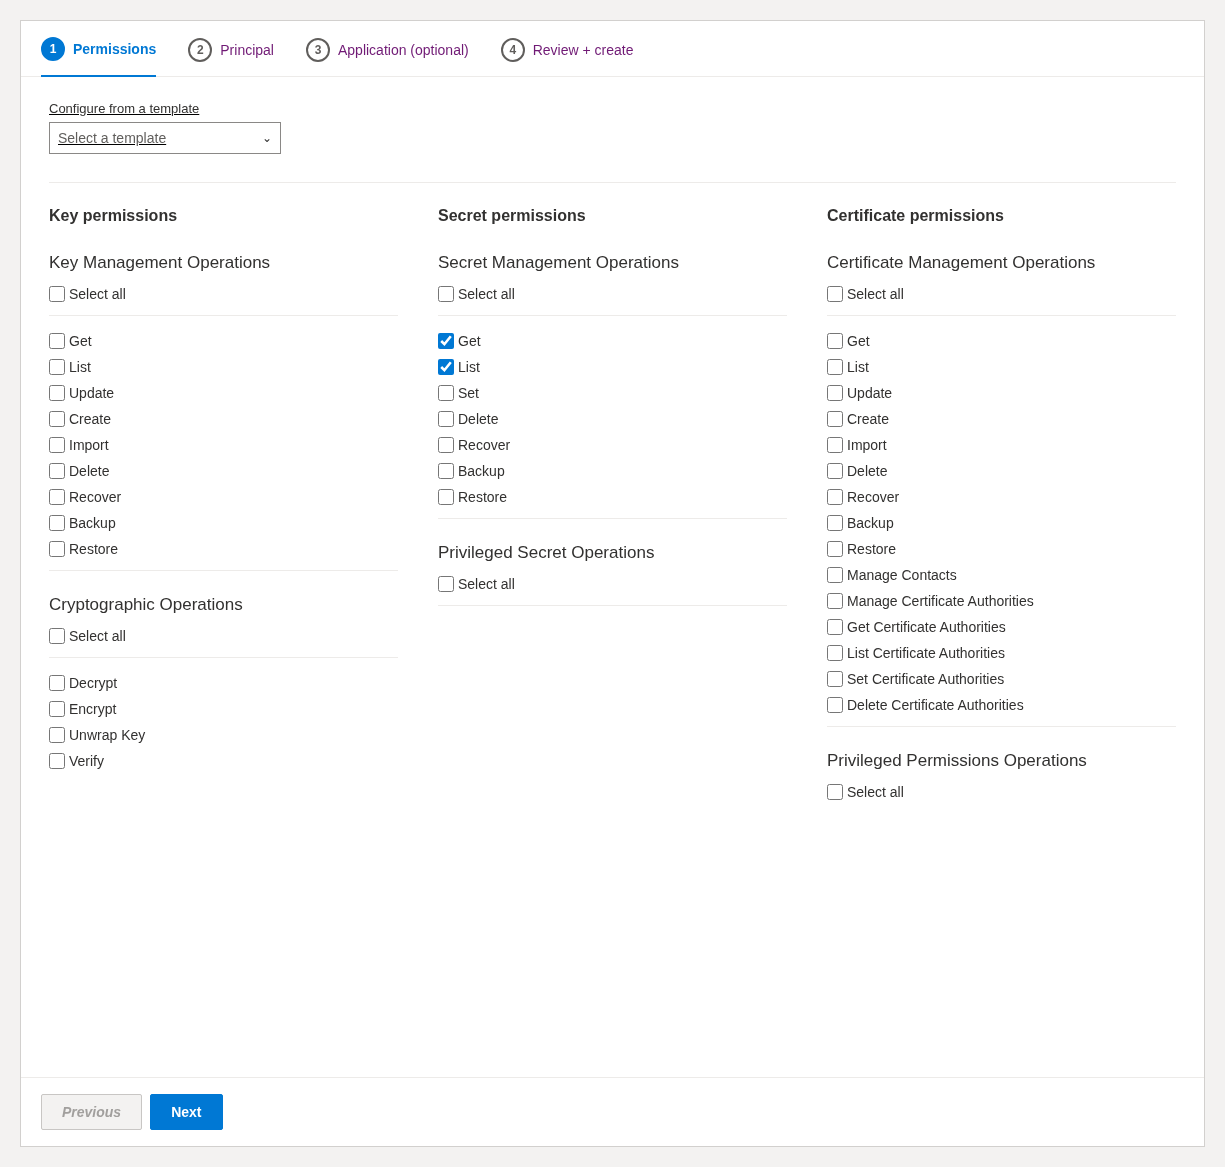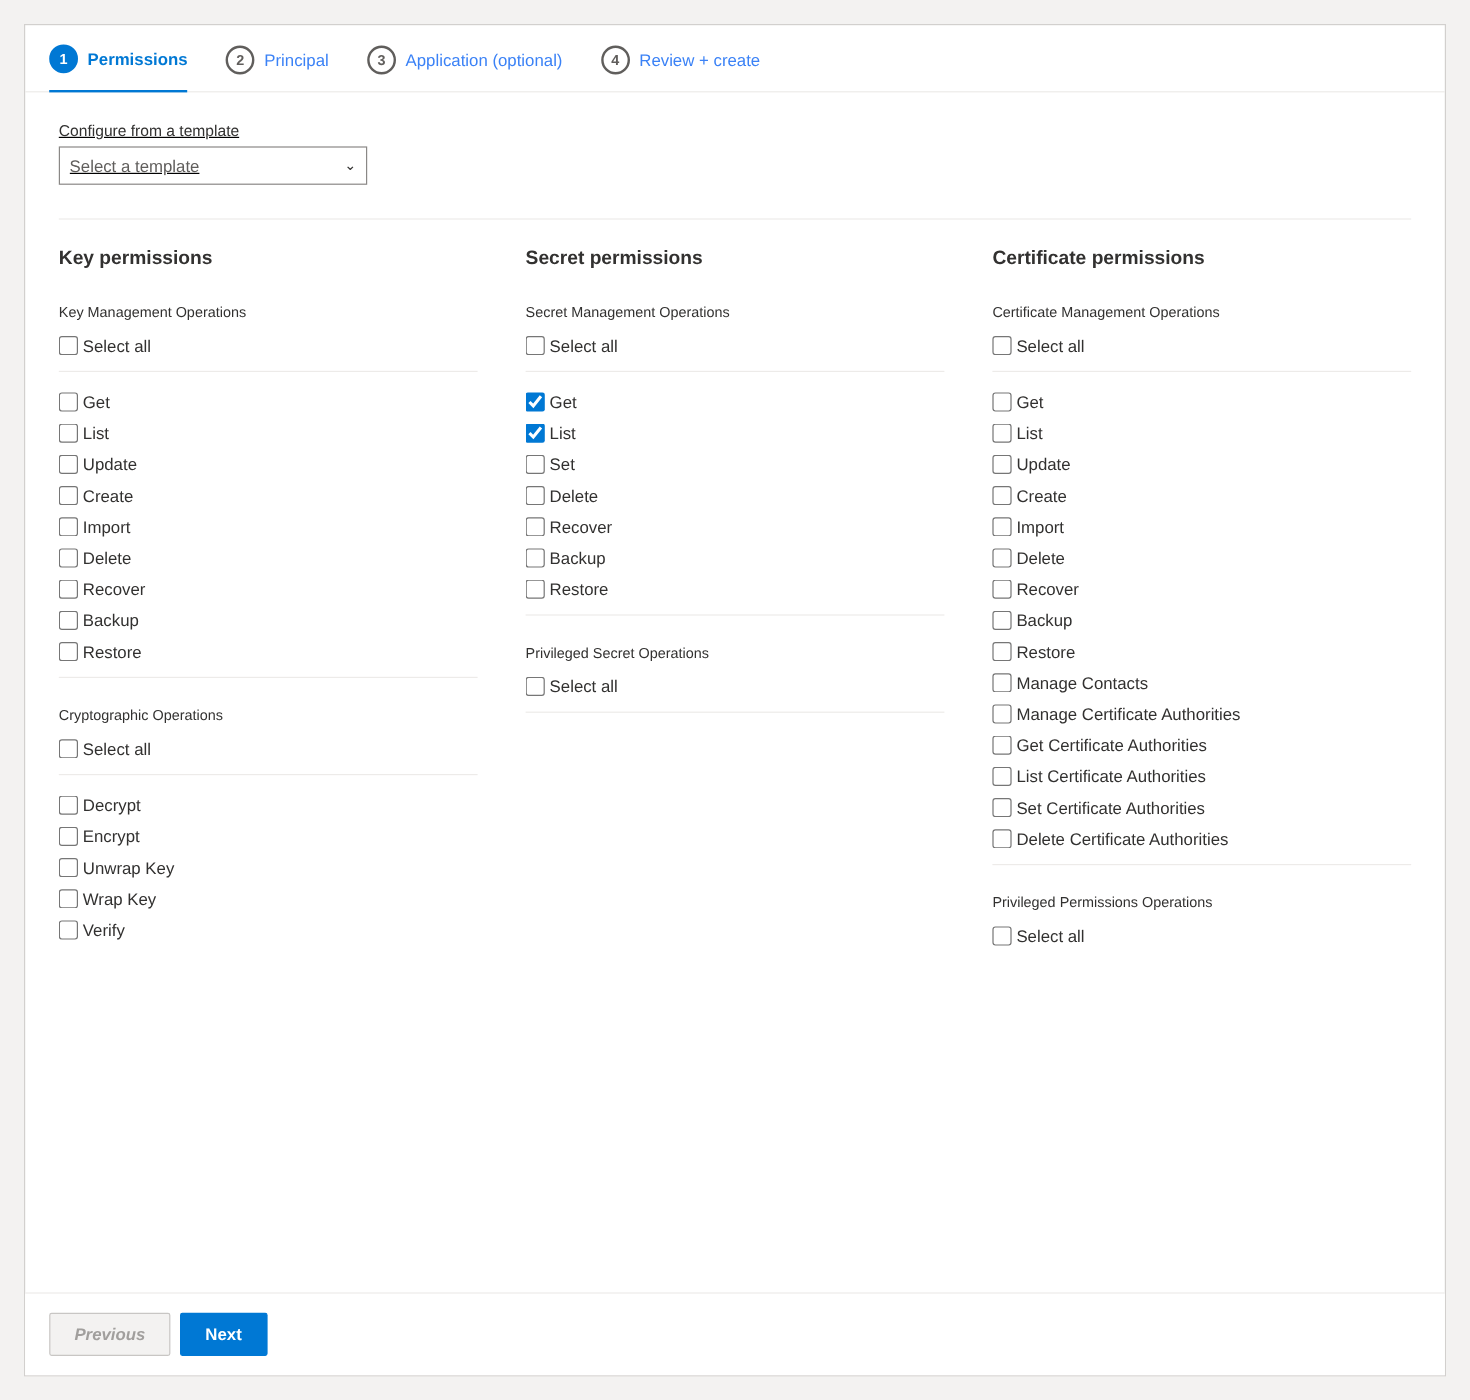--- a/index.html
+++ b/index.html
@@ -60,40 +60,40 @@
     }
     .step-label {
       font-size: 14px;
       color: #323130;
     }
     .wizard-step.active .step-label {
       font-weight: 600;
       color: #0078d4;
     }
     .wizard-step:not(.active) .step-label {
-      color: #3b82f6;
+      color: #701a75;
     }
     
     .content-area {
       padding: 24px 28px;
       flex: 1;
       overflow-y: auto;
     }
     
     .template-section {
       margin-bottom: 28px;
       text-decoration: underline;
     }
     .template-label {
       font-size: 13px;
       color: #323130;
       margin-bottom: 6px;
     }
     .select-wrapper {
-      width: 257px;
+      width: 232px;
       height: 32px;
       border: 1px solid #8a8886;
       background: #fff;
       padding: 0 8px;
       display: flex;
       align-items: center;
       justify-content: flex-end;
       position: relative;
     }
     .select-wrapper select {
@@ -130,21 +130,21 @@
       flex-direction: column;
     }
     .column-header {
       font-size: 16px;
       font-weight: 600;
       color: #323130;
       margin-bottom: 20px;
       padding-bottom: 4px;
     }
     .section-title {
-      font-size: 12px;
+      font-size: 17px;
       color: #323130;
       margin-bottom: 8px;
       margin-top: 4px;
     }
     .checkbox-item {
       display: flex;
       align-items: center;
       padding: 5px 0;
       gap: 4px;
     }
@@ -306,24 +306,20 @@
           </div>
           <div class="checkbox-item">
             <input type="checkbox" id="key-encrypt" style="">
             <label for="key-encrypt" class="checkbox-label">Encrypt</label>
           </div>
           <div class="checkbox-item">
             <input type="checkbox" id="key-unwrap" style="">
             <label for="key-unwrap" class="checkbox-label">Unwrap Key</label>
           </div>
           <div class="checkbox-item">
-            <input type="checkbox" id="key-wrap" style="">
-            <label for="key-wrap" class="checkbox-label">Wrap Key</label>
-          </div>
-          <div class="checkbox-item">
             <input type="checkbox" id="key-verify" style="">
             <label for="key-verify" class="checkbox-label">Verify</label>
           </div>
         </div>
       </div>
 
       <div class="permissions-column">
         <div class="column-header">Secret permissions</div>
 
         <div class="section-group">

